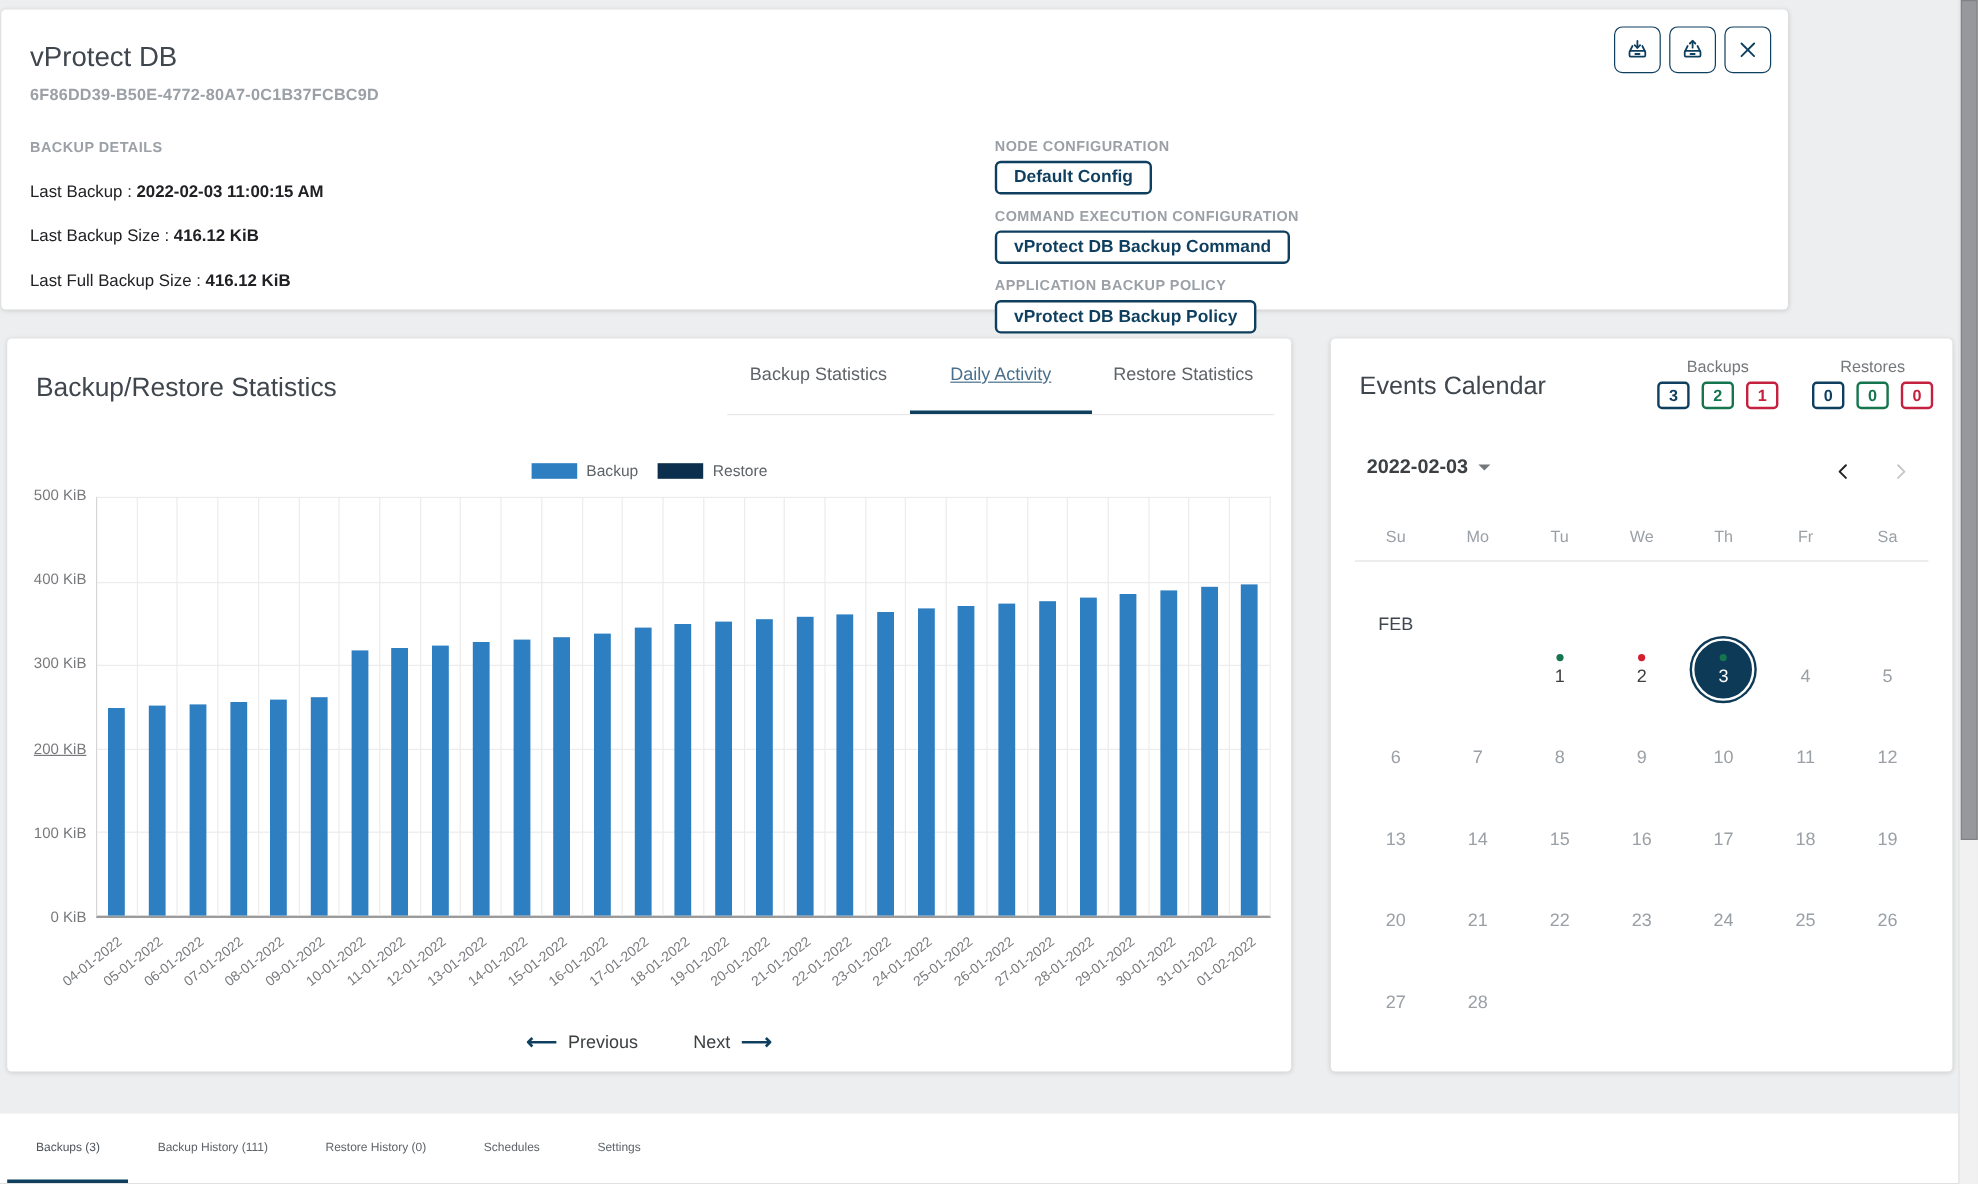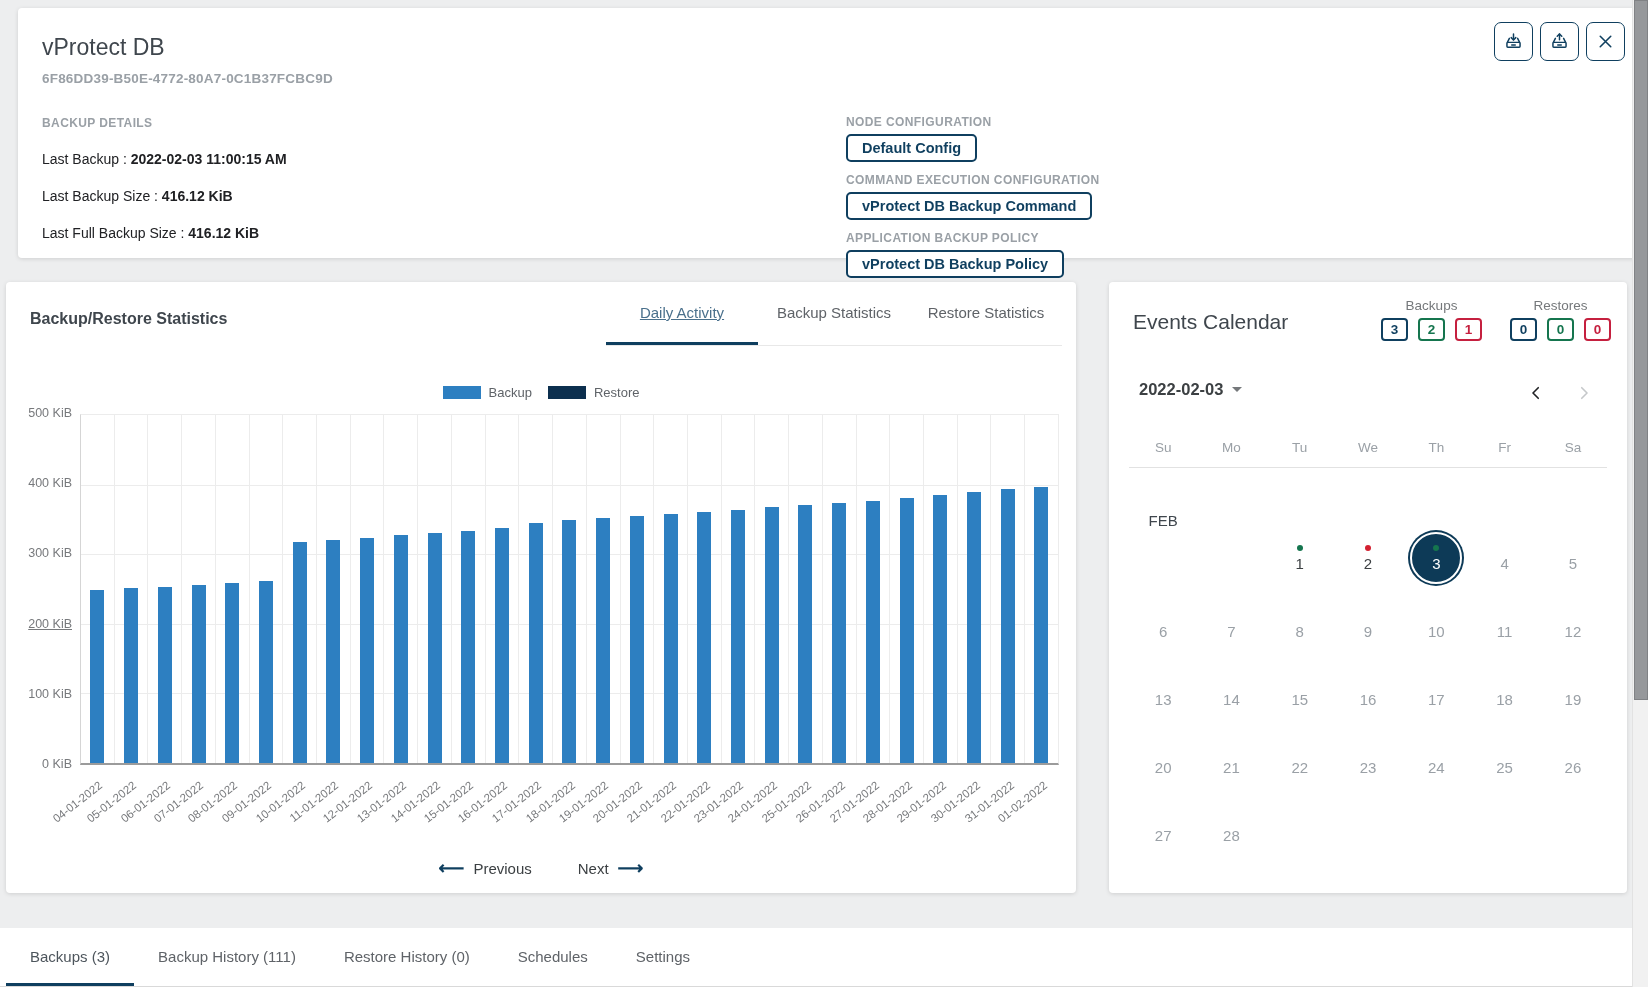--- a/index.html
+++ b/index.html
@@ -6,21 +6,21 @@
   html,body { width:1648px; height:987px; }
   body {
     position: relative; overflow: hidden;
     background: #edeeef;
     font-family: "Liberation Sans", sans-serif;
     color: #3f464d;
   }
   .card { position:absolute; background:#fff; border-radius:4px; box-shadow:0 1px 4px rgba(0,0,0,.13); }
 
   
-  #header-card { left:18px; top:8px; width:1621px; height:250px; padding:26px 12px 0 24px; }
+  #header-card { left:1px; top:8px; width:1489px; height:250px; padding:26px 12px 0 24px; }
   #app-title { font-size:23px; font-weight:400; color:#3f464d; }
   #app-uuid { margin-top:10px; font-size:13.5px; font-weight:700; color:#9aa0a6; letter-spacing:.2px; }
   #backup-details { margin-top:30px; }
   .section-label { font-size:12px; font-weight:700; color:#9aa0a6; letter-spacing:.4px; }
   .detail-row { margin-top:21px; font-size:14px; color:#202124; }
   .detail-value { font-weight:700; }
   #config-col { position:absolute; left:828px; top:96px; }
   #config-col .section-label { margin:11px 0 5px 0; }
   .cfg-btn {
     display:inline-block; background:#fff; border:2px solid #0f3f5f; border-radius:5px;
@@ -29,21 +29,21 @@
   }
   #header-actions { position:absolute; right:14px; top:14px; display:flex; gap:7px; }
   .icon-btn {
     width:39px; height:39px; background:#fff; border:1.5px solid #0f3f5f; border-radius:7px;
     display:flex; align-items:center; justify-content:center; cursor:pointer;
   }
   .icon-btn svg { width:21px; height:21px; }
 
   
   #stats-card { left:6px; top:282px; width:1070px; height:611px; }
-  #stats-title { position:absolute; left:24px; top:28px; font-size:16px; font-weight:700; color:#3f464d; }
+  #stats-title { position:absolute; left:24px; top:28px; font-size:22px; font-weight:400; color:#3f464d; }
   #stats-tabs { position:absolute; top:0; right:14px; height:64px; display:flex; border-bottom:1px solid #e8e8e8; }
   .stat-tab { min-width:152px; padding:0 10px; text-align:center; line-height:62px; font-size:15px; color:#5f6368; cursor:pointer; }
   .stat-tab.active { color:#4a708c; text-decoration:underline; box-shadow: inset 0 -3px 0 #0f3f5f; }
 
   #legend { position:absolute; top:103px; left:0; right:0; display:flex; justify-content:center; gap:16px; }
   .legend-item { display:flex; align-items:center; gap:8px; font-size:13px; color:#5f6368; }
   .legend-swatch { width:38px; height:13px; }
 
   #plot { position:absolute; left:74px; top:132px; width:979px; height:351px;
           border-top:1px solid #ececec; border-bottom:2px solid #9b9b9b;
@@ -91,21 +91,21 @@
   .dot { width:6px; height:6px; border-radius:50%; margin-bottom:4px; }
   .dot.blank { background:transparent; }
   .sel-circle { width:52px; height:52px; border-radius:50%; background:#0d3a57; border:2px solid #fff;
                 box-shadow:0 0 0 2px #0d3a57; display:flex; flex-direction:column; align-items:center;
                 justify-content:center; cursor:pointer; }
   .sel-circle .day-num { color:#fff; }
 
   
   #bottom-bar { position:absolute; left:0; top:928px; width:1632px; height:59px; background:#fff;
                 border-bottom:1px solid #d9d9d9; display:flex; padding-left:6px; }
-  .bottom-tab { padding:0 24px; line-height:57px; font-size:15px; color:#5f6368; cursor:pointer; }
+  .bottom-tab { padding:0 24px; line-height:57px; font-size:10px; color:#5f6368; cursor:pointer; }
   .bottom-tab.active { color:#4d555c; box-shadow: inset 0 -3px 0 #0f3f5f; }
 
   
   #scrollbar { position:absolute; right:0; top:0; width:16px; height:987px; background:#f1f1f1; border-left:1px solid #e2e2e2; }
   #scroll-thumb { position:absolute; top:0; left:1px; width:14px; height:700px; background:#96989b; border:1px solid #808285; }
 </style>
 </head>
 <body>
 
 <div class="card" id="header-card">
@@ -150,22 +150,22 @@
         <svg viewBox="0 0 24 24" fill="none" stroke="#0f3f5f" stroke-width="1.8" stroke-linecap="round">
           <path d="M6 6l12 12M18 6L6 18"></path>
         </svg>
       </button>
     </div>
 </div>
 
 <div class="card" id="stats-card">
   <div id="stats-title">Backup/Restore Statistics</div>
   <div id="stats-tabs">
+      <div class="stat-tab">Backup Statistics</div>
       <div class="stat-tab active">Daily Activity</div>
-      <div class="stat-tab">Backup Statistics</div>
       <div class="stat-tab">Restore Statistics</div>
     </div>
   <div id="legend">
       <div class="legend-item">
         <span class="legend-swatch" style="background: rgb(45, 127, 193);"></span>
         <span>Backup</span>
       </div>
       <div class="legend-item">
         <span class="legend-swatch" style="background: rgb(12, 47, 78);"></span>
         <span>Restore</span>

